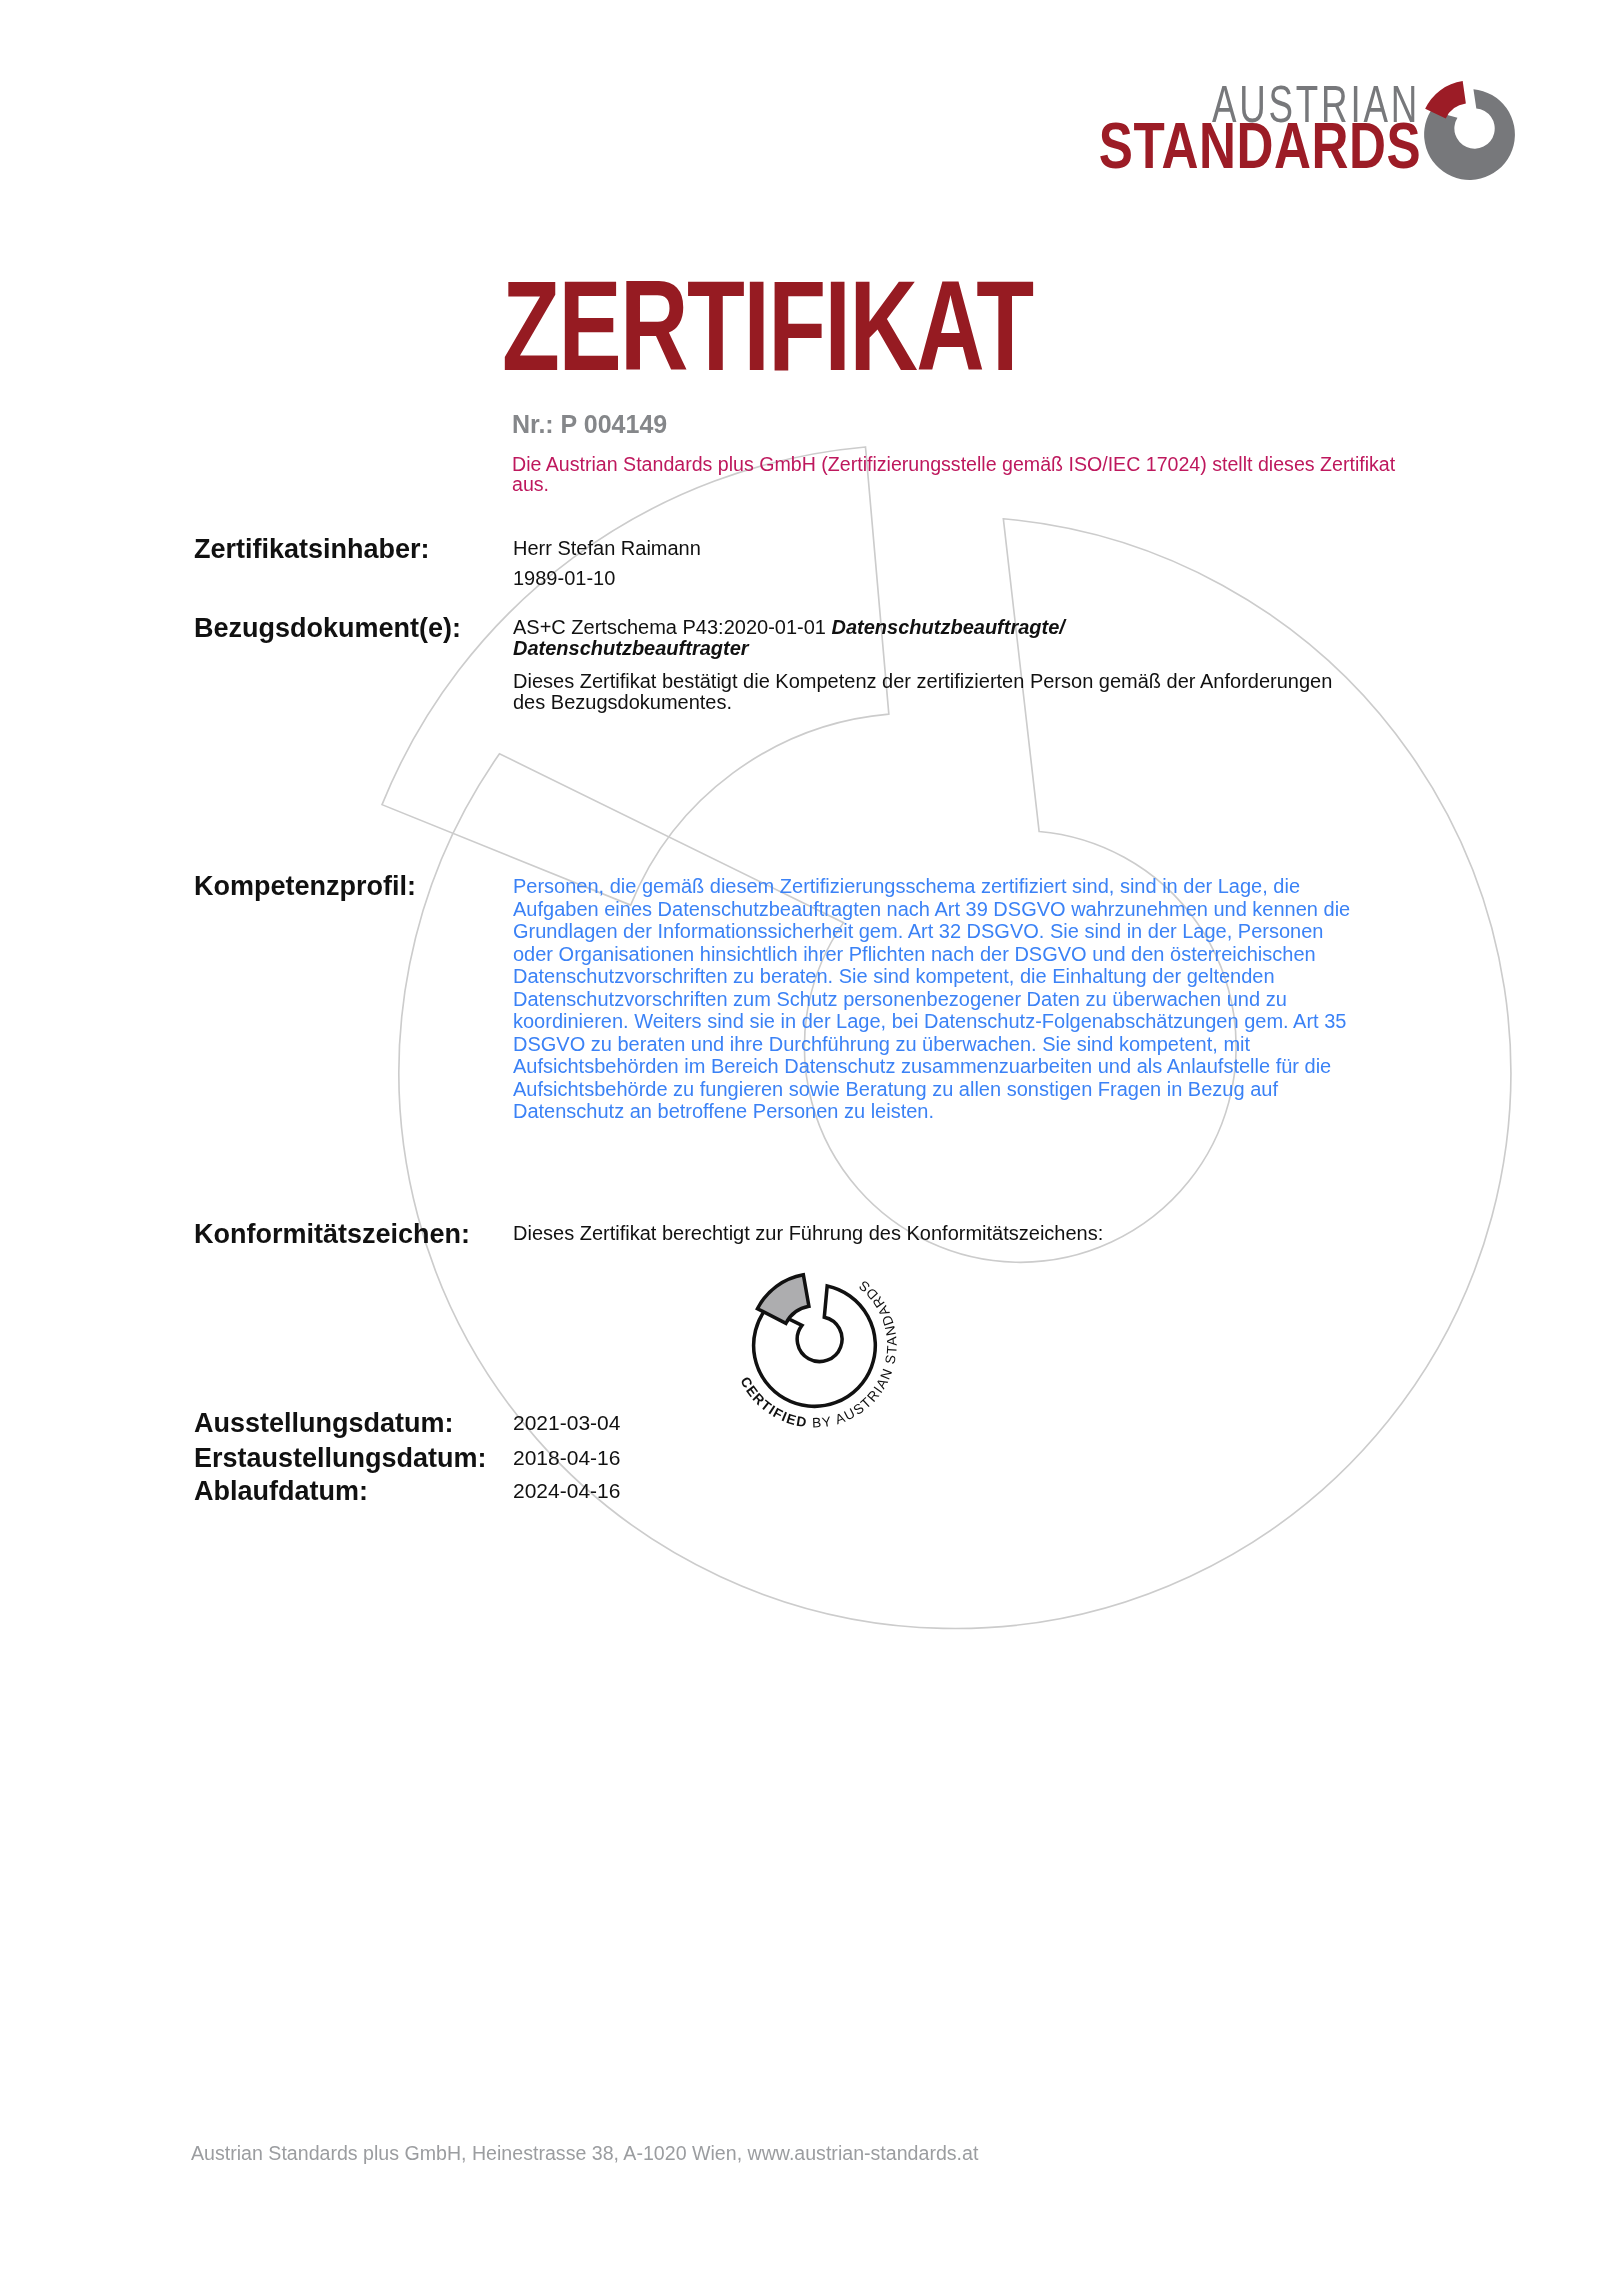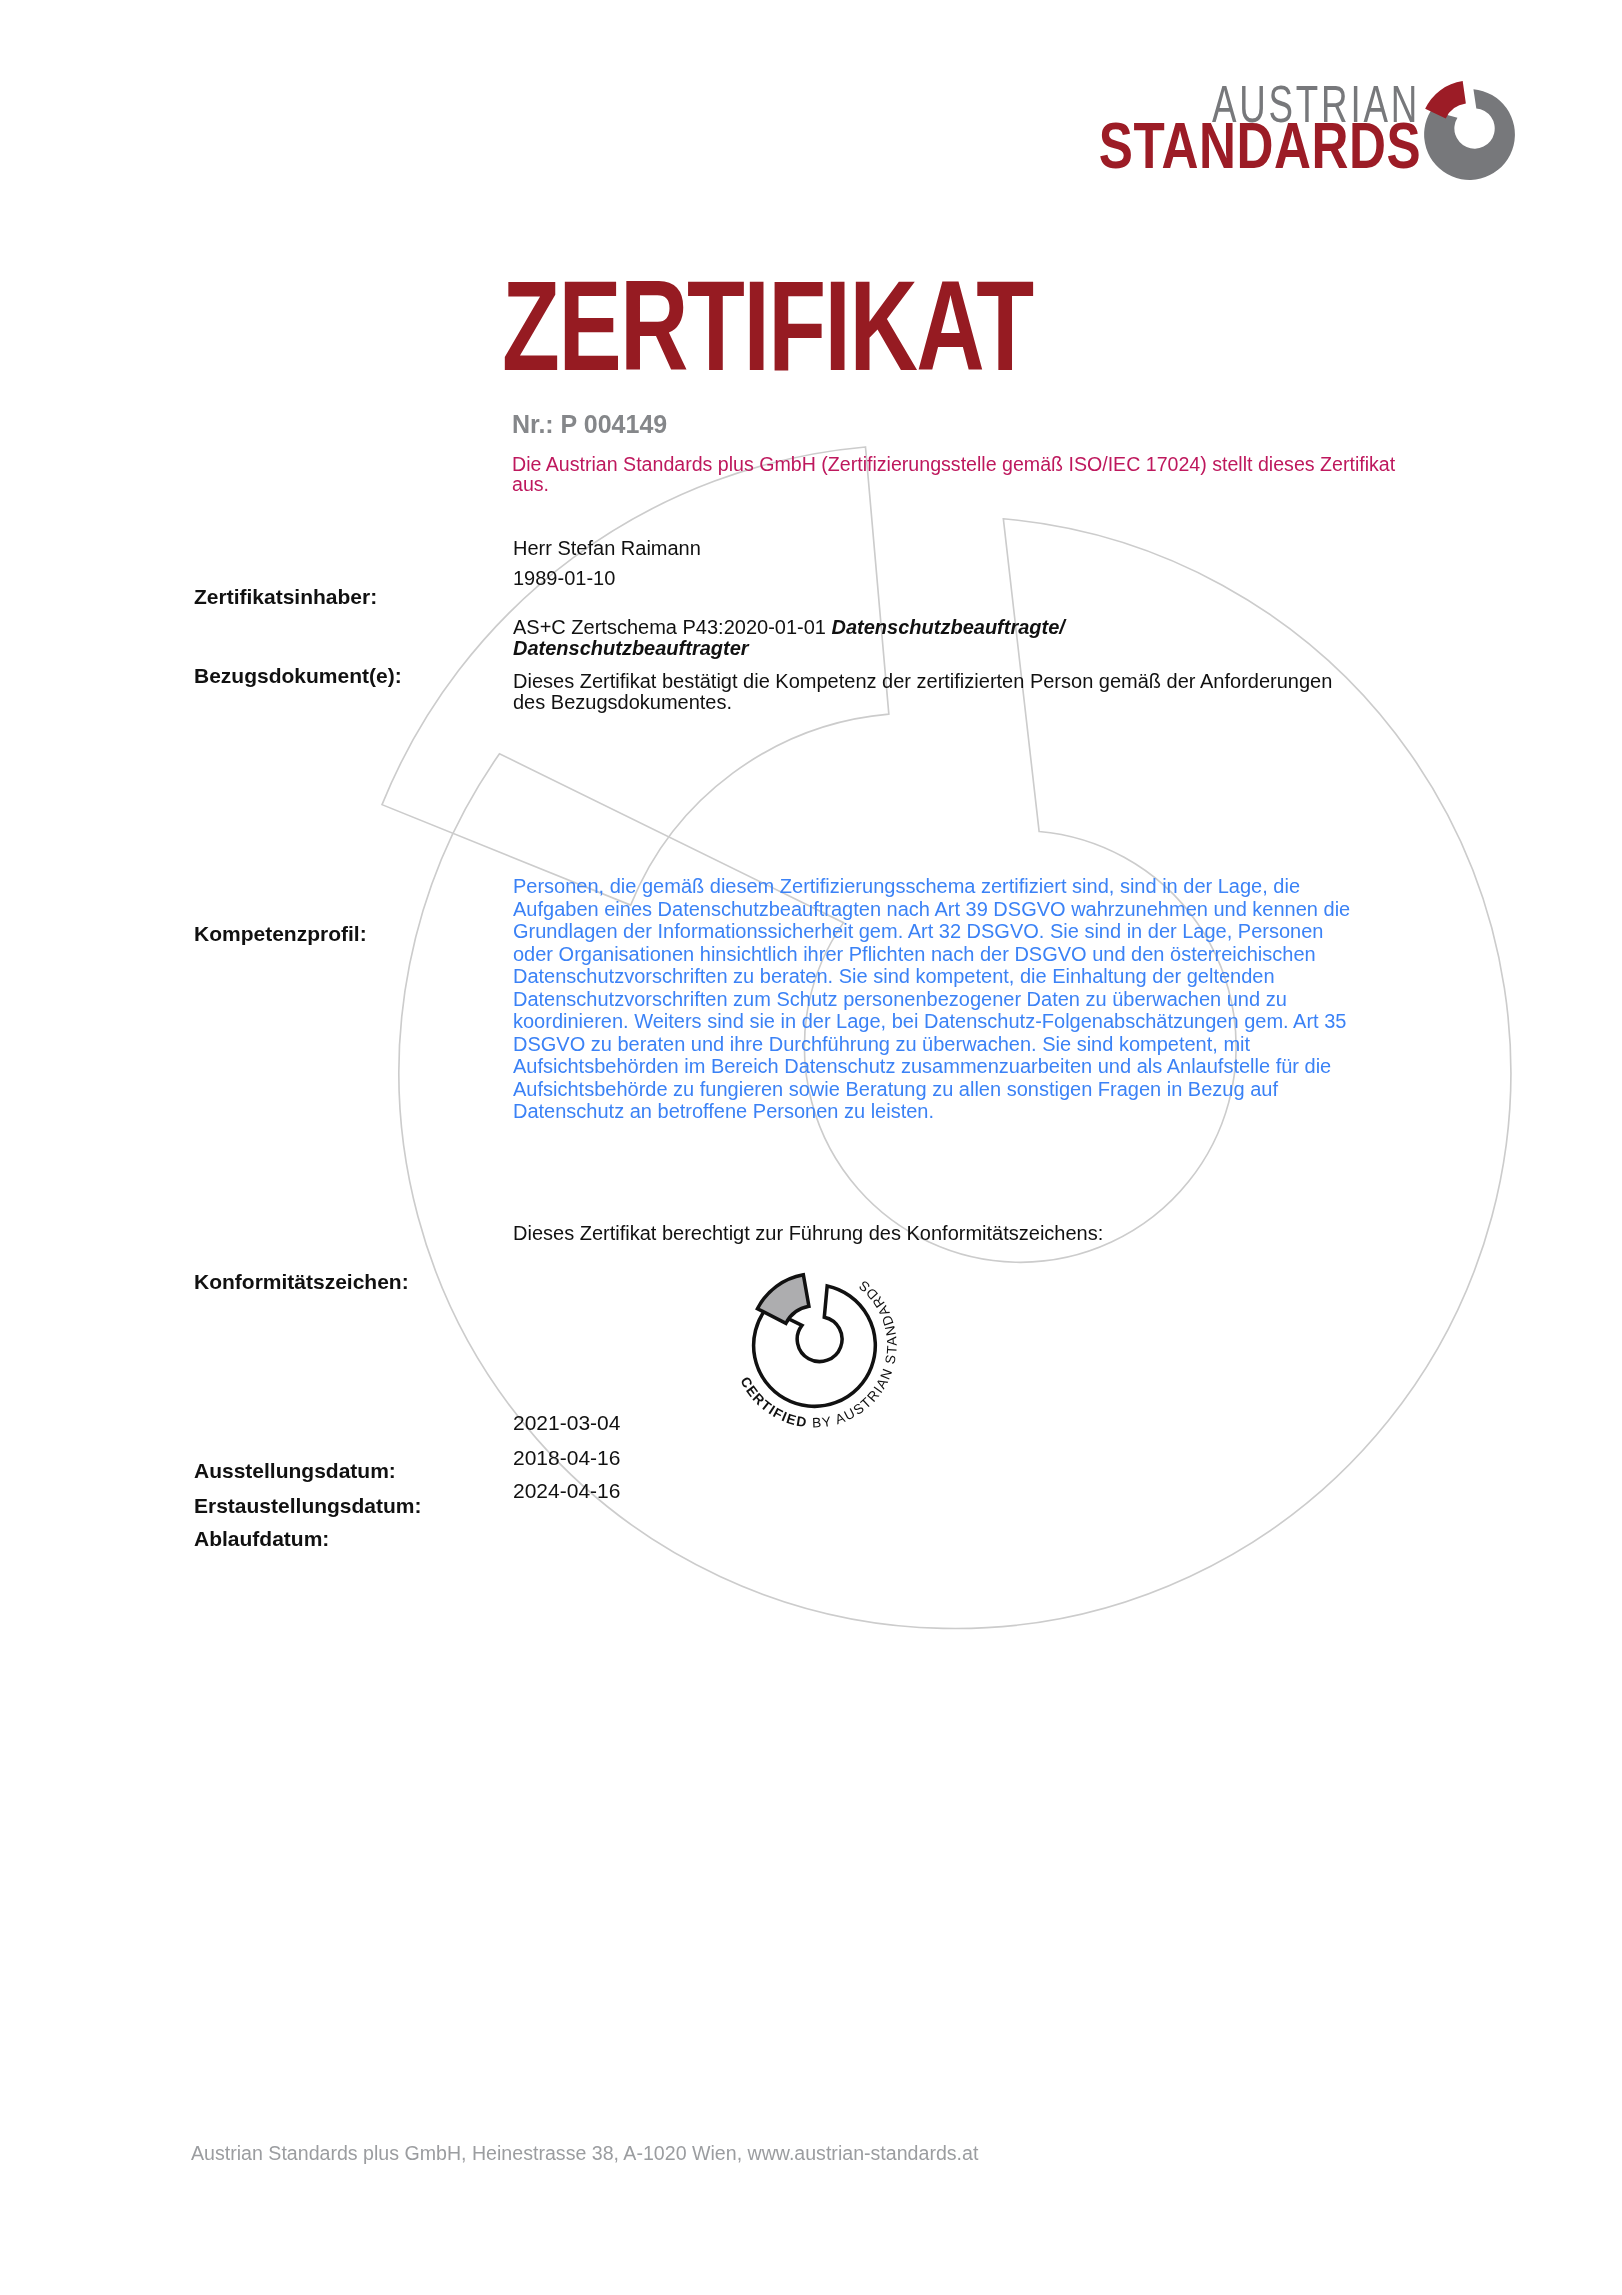--- a/index.html
+++ b/index.html
@@ -42,23 +42,22 @@
     font-size:25px;line-height:1.1;font-weight:700;color:#85878A;
     white-space:nowrap;
   }
   .intro{
     top:454px;left:512px;width:896px;
     font-size:19.6px;line-height:20px;font-weight:400;color:#be185d;
   }
   
   .label{
     left:194px;
-    font-size:21px;line-height:22px;font-weight:700;color:#111;
+    font-size:27px;line-height:22px;font-weight:700;color:#111;
     white-space:nowrap;
-    margin-top:48px;
   }
   .value{
     left:513px;
     font-size:20px;line-height:21px;color:#111;
     white-space:nowrap;
   }
   .para{
     left:513px;
     font-size:20px;line-height:21px;color:#111;
     width:857px;white-space:normal;

